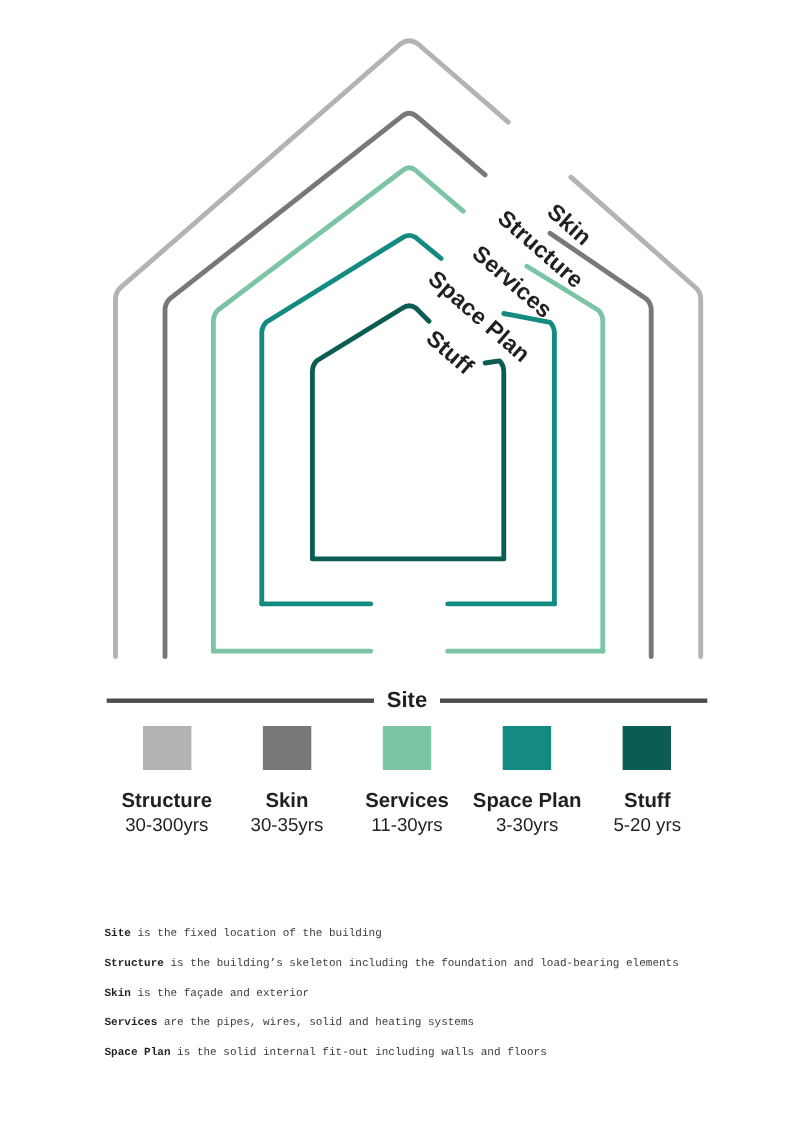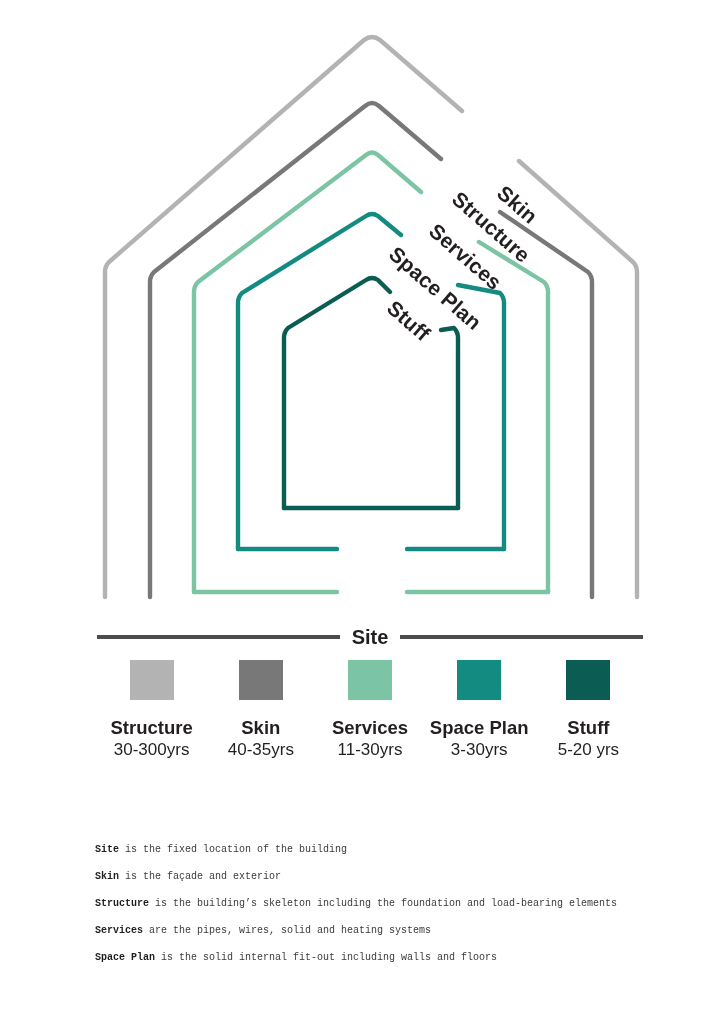--- a/index.html
+++ b/index.html
@@ -175,21 +175,21 @@
 
     <div class="legend-item">
       <div class="legend-swatch" style="background:#b3b3b3;"></div>
       <div class="legend-name">Structure</div>
       <div class="legend-years">30-300yrs</div>
     </div>
 
     <div class="legend-item">
       <div class="legend-swatch" style="background:#787878;"></div>
       <div class="legend-name">Skin</div>
-      <div class="legend-years">40-35yrs</div>
+      <div class="legend-years">30-35yrs</div>
     </div>
 
     <div class="legend-item">
       <div class="legend-swatch" style="background:#7bc4a4;"></div>
       <div class="legend-name">Services</div>
       <div class="legend-years">11-30yrs</div>
     </div>
 
     <div class="legend-item">
       <div class="legend-swatch" style="background:#148b80;"></div>
@@ -200,19 +200,19 @@
     <div class="legend-item">
       <div class="legend-swatch" style="background:#0b5c52;"></div>
       <div class="legend-name">Stuff</div>
       <div class="legend-years">5-20 yrs</div>
     </div>
 
   </div>
 
   <div class="descriptions">
     <div class="desc-line"><span class="desc-term">Site</span><span> is the fixed location of the building</span></div>
+    <div class="desc-line"><span class="desc-term">Structure</span><span> is the building’s skeleton including the foundation and load-bearing elements</span></div>
     <div class="desc-line"><span class="desc-term">Skin</span><span> is the façade and exterior</span></div>
-    <div class="desc-line"><span class="desc-term">Structure</span><span> is the building’s skeleton including the foundation and load-bearing elements</span></div>
     <div class="desc-line"><span class="desc-term">Services</span><span> are the pipes, wires, solid and heating systems</span></div>
     <div class="desc-line"><span class="desc-term">Space Plan</span><span> is the solid internal fit-out including walls and floors</span></div>
   </div>
 
 </div>
 
 </body></html>

